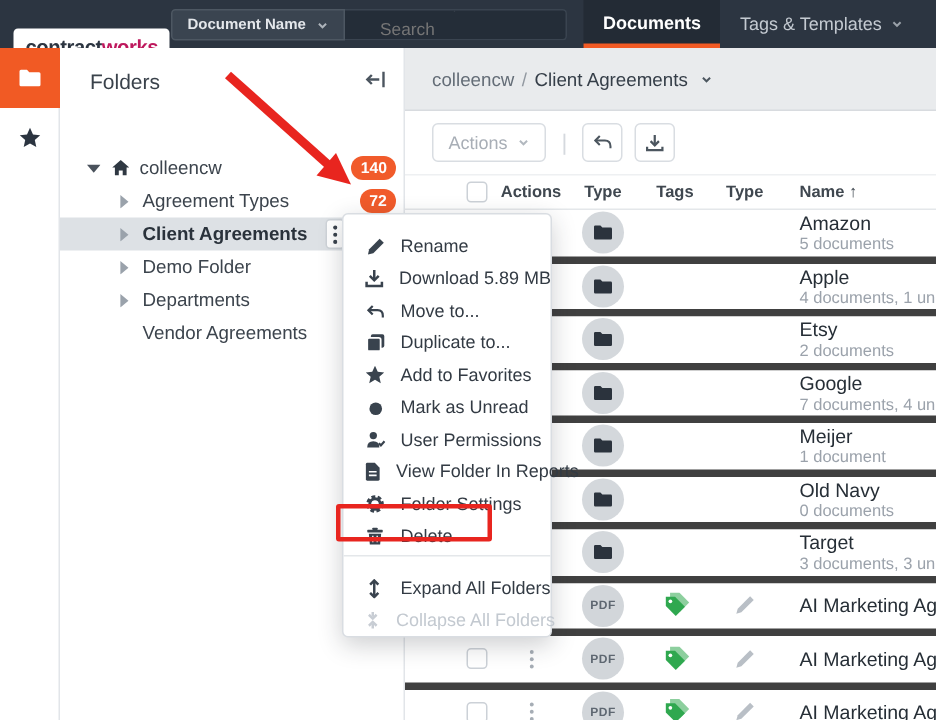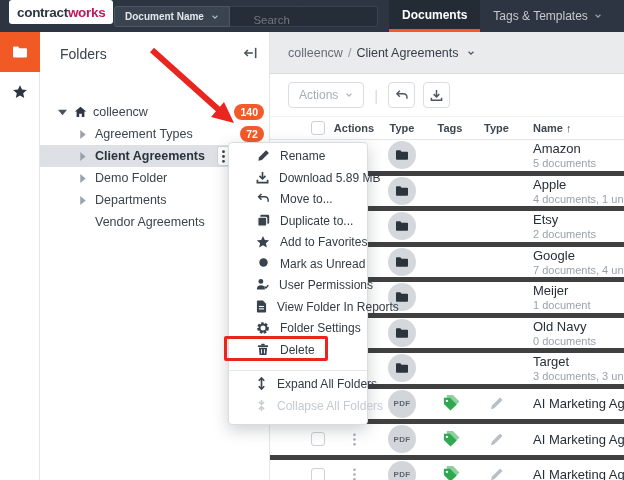--- a/index.html
+++ b/index.html
@@ -2,21 +2,21 @@
 <html><head>
 <meta charset="utf-8">
 <style>
   * { margin:0; padding:0; box-sizing:border-box; }
   html,body { width:624px; height:480px; overflow:hidden; }
   body { font-family:"Liberation Sans", sans-serif; background:#fff; }
   .app { position:relative; width:624px; height:480px; overflow:hidden; background:#fff; }
 
   
   .topbar { position:absolute; left:0; top:0; width:624px; height:32px; background:#2c3541; }
-  .logo-box { position:absolute; left:9px; top:0; height:24px; padding:0 8px; background:#fff; border-radius:3px; display:flex; align-items:center; }
+  .logo-box { position:absolute; left:9px; top:19px; height:24px; padding:0 8px; background:#fff; border-radius:3px; display:flex; align-items:center; }
   .logo-box span { font-size:13.5px; font-weight:bold; letter-spacing:-0.3px; }
   .logo-p1 { color:#2c3541; }
   .logo-p2 { color:#be185d; }
   .filter-search { position:absolute; left:114px; top:6px; height:21px; display:flex; }
   .doc-name-btn { display:flex; align-items:center; gap:7px; padding:0 10px; background:#3a4450; border:1px solid #4d5762; border-radius:3px 0 0 3px; color:#e4e7eb; font-size:10px; font-weight:bold; }
   .search-seg { display:flex; align-items:center; gap:6px; width:148px; padding:0 9px; background:#242d38; border:1px solid #3a4450; border-left:none; border-radius:0 3px 3px 0;flex-direction:column; }
   .search-seg input { background:transparent; border:none; outline:none; color:#9aa1aa; font-size:11.5px; width:100px; font-family:"Liberation Sans", sans-serif; }
   .nav { position:absolute; left:389px; top:0; height:32px; display:flex; }
   .nav-item { height:32px; display:flex; align-items:center; gap:6px; padding:0 13px; color:#c4cad1; font-size:12px; white-space:nowrap; }
   .nav-item.active { background:#232b35; color:#fff; font-weight:bold; border-bottom:3px solid #f15a24; padding-bottom:0; }
@@ -60,21 +60,21 @@
   .checkbox { width:14px; height:14px; border:1px solid #ccd1d7; border-radius:3px; background:#fff; }
   .type-circle { width:28px; height:28px; border-radius:50%; background:#d4d8dc; display:flex; align-items:center; justify-content:center; }
   .pdf-circle { background:#d2d6da; font-size:8px; font-weight:bold; color:#5e6771; letter-spacing:.3px; }
   .name-cell { padding-left:14px; overflow:hidden; white-space:nowrap; display:flex; flex-direction:column; justify-content:center; gap:1px; }
   .doc-name { font-size:13px; color:#262e36; }
   .doc-meta { font-size:11px; color:#9ba2ab; }
   .row-kebab { color:#a6adb5; }
 
   
   .menu { position:absolute; left:228px; top:142px; width:140px; background:#fff; border:1px solid #d9dde2; border-radius:4px; box-shadow:0 5px 16px rgba(31,38,46,.22); padding:6px 0 4px 0; z-index:20; }
-  .menu-item { height:21.5px; display:flex; align-items:flex-start; gap:10px; padding-left:27px; font-size:12px; color:#333b44; white-space:nowrap; }
+  .menu-item { height:21.5px; display:flex; align-items:flex-end; gap:10px; padding-left:14px; font-size:12px; color:#333b44; white-space:nowrap; }
   .menu-item .mi { width:14px; display:flex; justify-content:center; color:#39434e; }
   .menu-item.disabled { color:#c3c9d0; }
   .menu-item.disabled .mi { color:#c8cdd4; }
   .menu-divider { border-top:1px solid #e4e7ea; margin:6px 0; }
 
   
   .red-rect { position:absolute; left:224px; top:336px; width:104px; height:25px; border:3px solid #e8251f; border-radius:2px; z-index:30; }
   .arrow-svg { position:absolute; left:0; top:0; z-index:40; pointer-events:none; }
 </style>
 </head>

